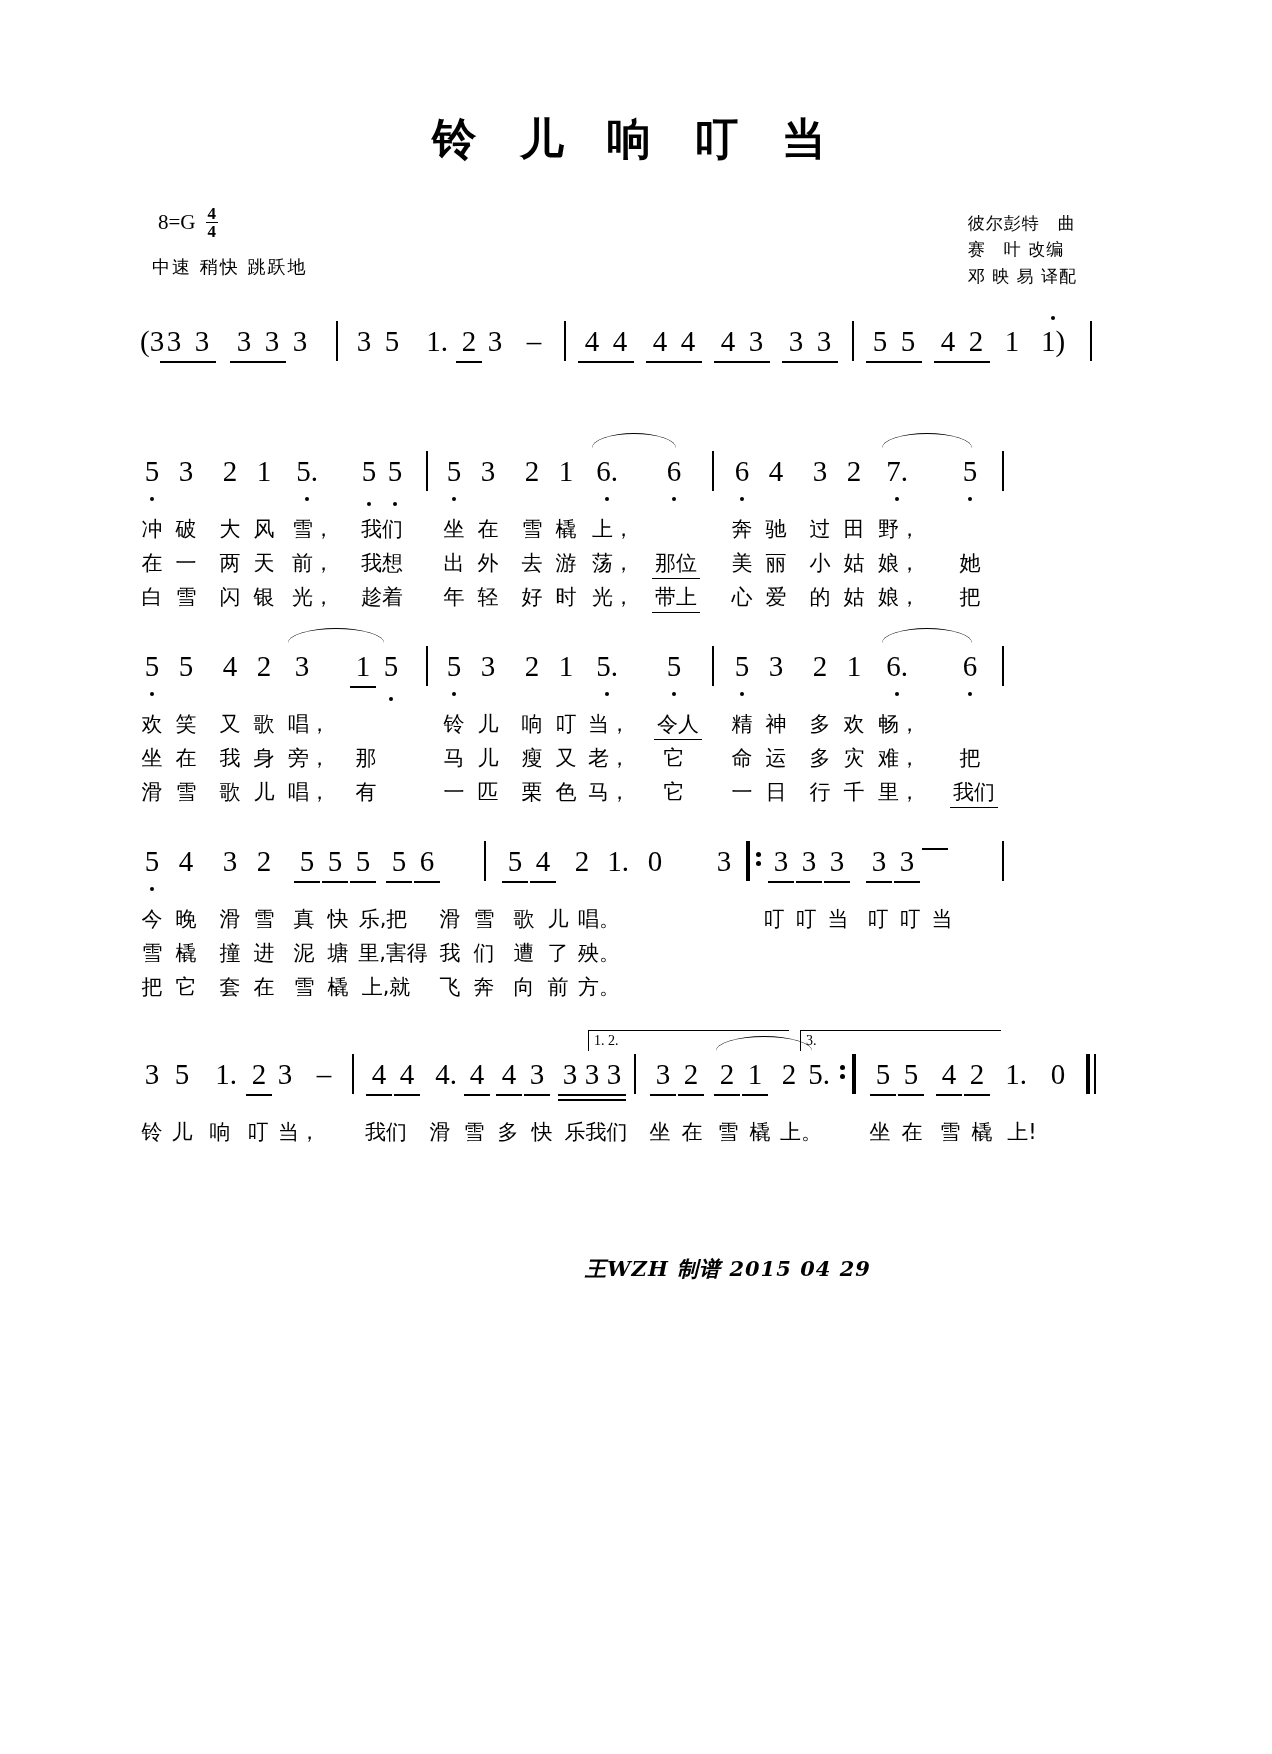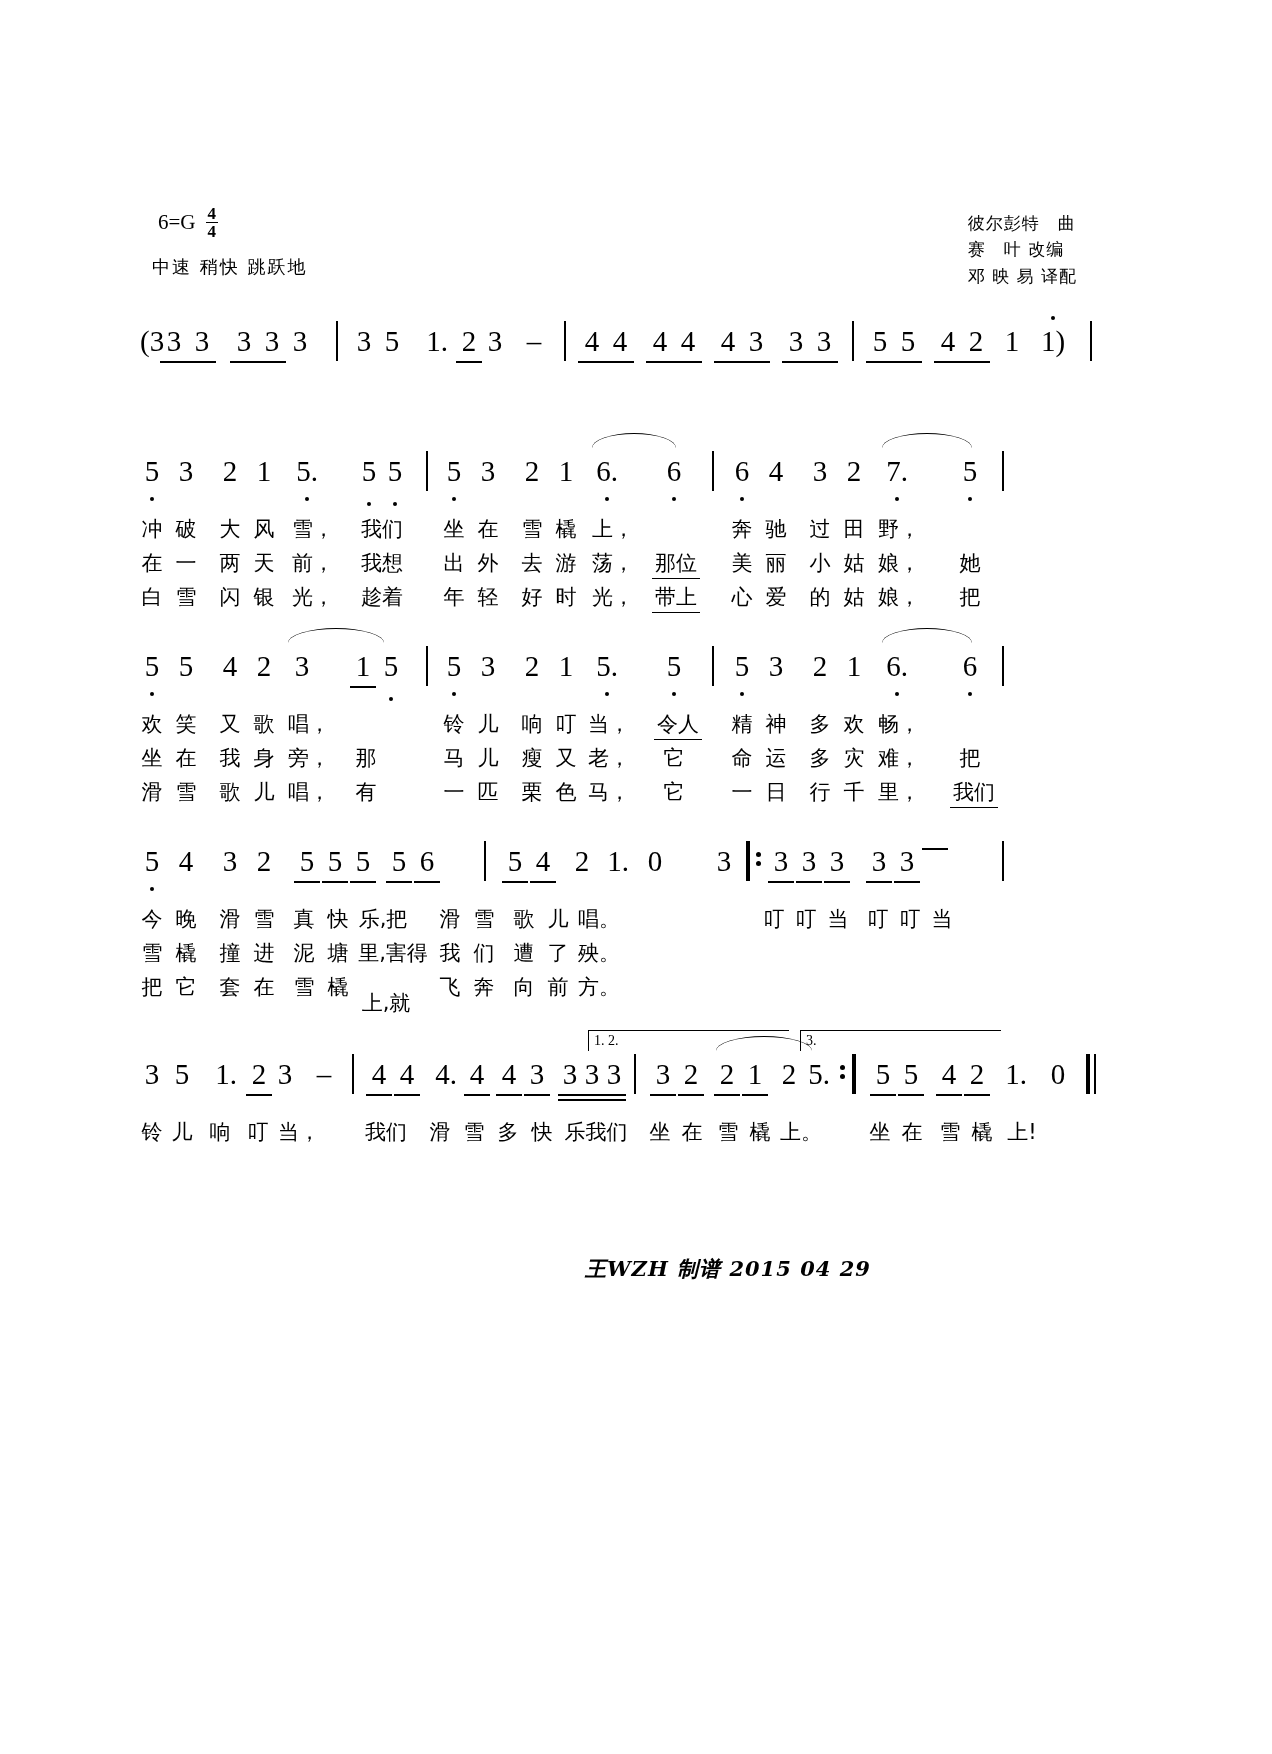--- a/index.html
+++ b/index.html
@@ -201,24 +201,25 @@
     font-family: "DejaVu Serif", serif;
     letter-spacing: 1px;
     font-weight: 600;
   }
 </style>
 </head>
 <body>
 
 <div class="page">
 
+  <div class="title">铃 儿 响 叮 当</div>
 
   <div class="key-block">
     <div class="key-line">
-      <span>6=G</span>
+      <span>8=G</span>
       <span class="frac">
         <span class="num">4</span>
         <span class="den">4</span>
       </span>
     </div>
   </div>
   <div class="tempo">中速 稍快 跳跃地</div>
 
   <div class="credits">
     <div>彼尔彭特　曲</div>
@@ -500,21 +501,21 @@
       <span class="ly" style="left:406px;width:24px;">了</span>
       <span class="ly" style="left:438px;width:34px;">殃。</span>
     </div>
     <div class="lyrics">
       <span class="ly" style="left:0px;width:24px;">把</span>
       <span class="ly" style="left:34px;width:24px;">它</span>
       <span class="ly" style="left:78px;width:24px;">套</span>
       <span class="ly" style="left:112px;width:24px;">在</span>
       <span class="ly" style="left:152px;width:24px;">雪</span>
       <span class="ly" style="left:186px;width:24px;">橇</span>
-      <span class="ly" style="left:216px;width:60px;margin-top:16px;">上,就</span>
+      <span class="ly" style="left:216px;width:60px;">上,就</span>
       <span class="ly" style="left:298px;width:24px;">飞</span>
       <span class="ly" style="left:332px;width:24px;">奔</span>
       <span class="ly" style="left:372px;width:24px;">向</span>
       <span class="ly" style="left:406px;width:24px;">前</span>
       <span class="ly" style="left:438px;width:34px;">方。</span>
     </div>
   </div>
 
   <div class="system" style="top:1040px;">
 

